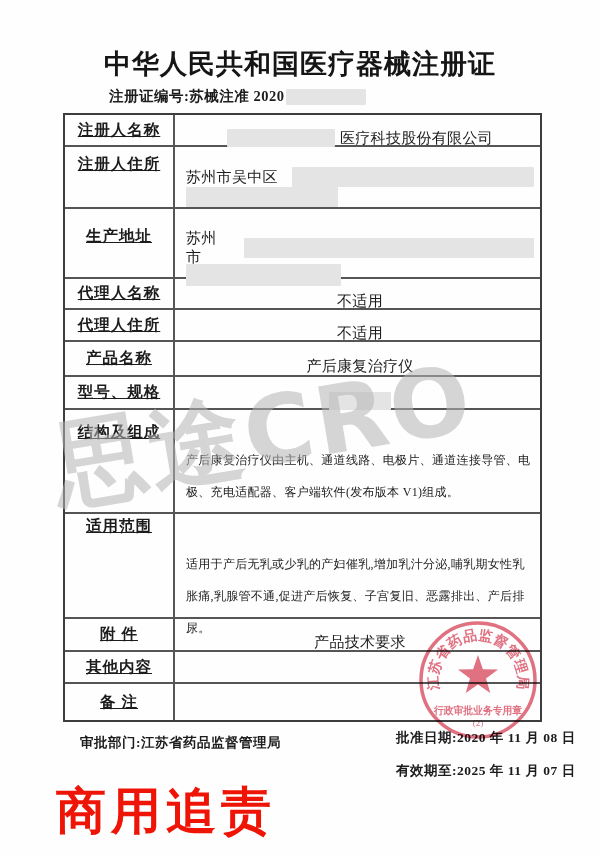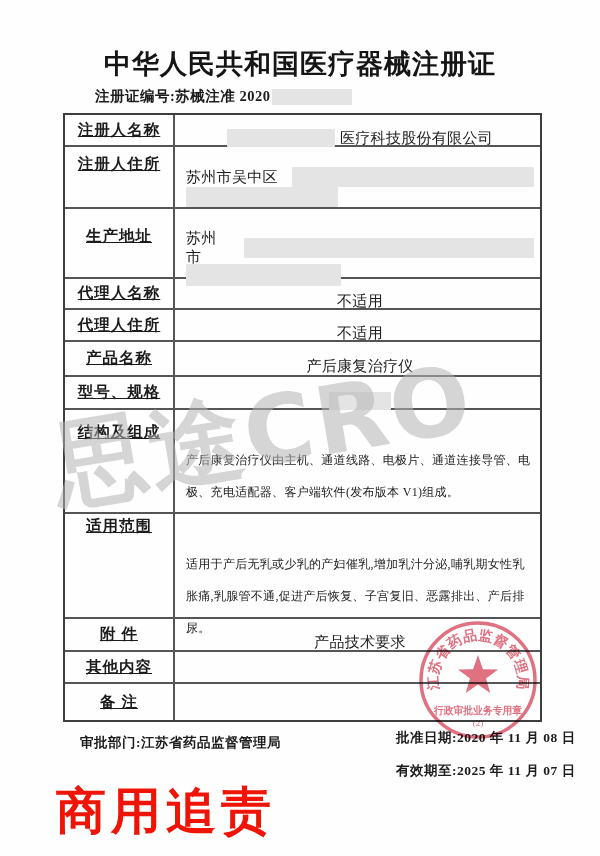--- a/index.html
+++ b/index.html
@@ -12,21 +12,21 @@
     overflow: hidden;
   }
   .page { position: absolute; inset: 0; background: #fefefe; }
 
   .title {
     position: absolute; top: 46px; left: 0; width: 100%;
     text-align: center; font-size: 27px; font-weight: 700; letter-spacing: 1px;
     color: #151515;
   }
   .cert-line {
-    position: absolute; top: 87px; left: 95px;
+    position: absolute; top: 87px; left: 109px;
     font-size: 14.5px; font-weight: 600; letter-spacing: 0.5px;
     display: flex; align-items: center; gap: 2px;
   }
   .redact { display: inline-block; background: #e4e4e4; height: 18px; border-radius: 1px; }
 
   .cert-table {
     position: absolute; left: 63px; top: 113px; width: 479px;
     border: 2px solid #3d3d3d;
     background: transparent;
   }

